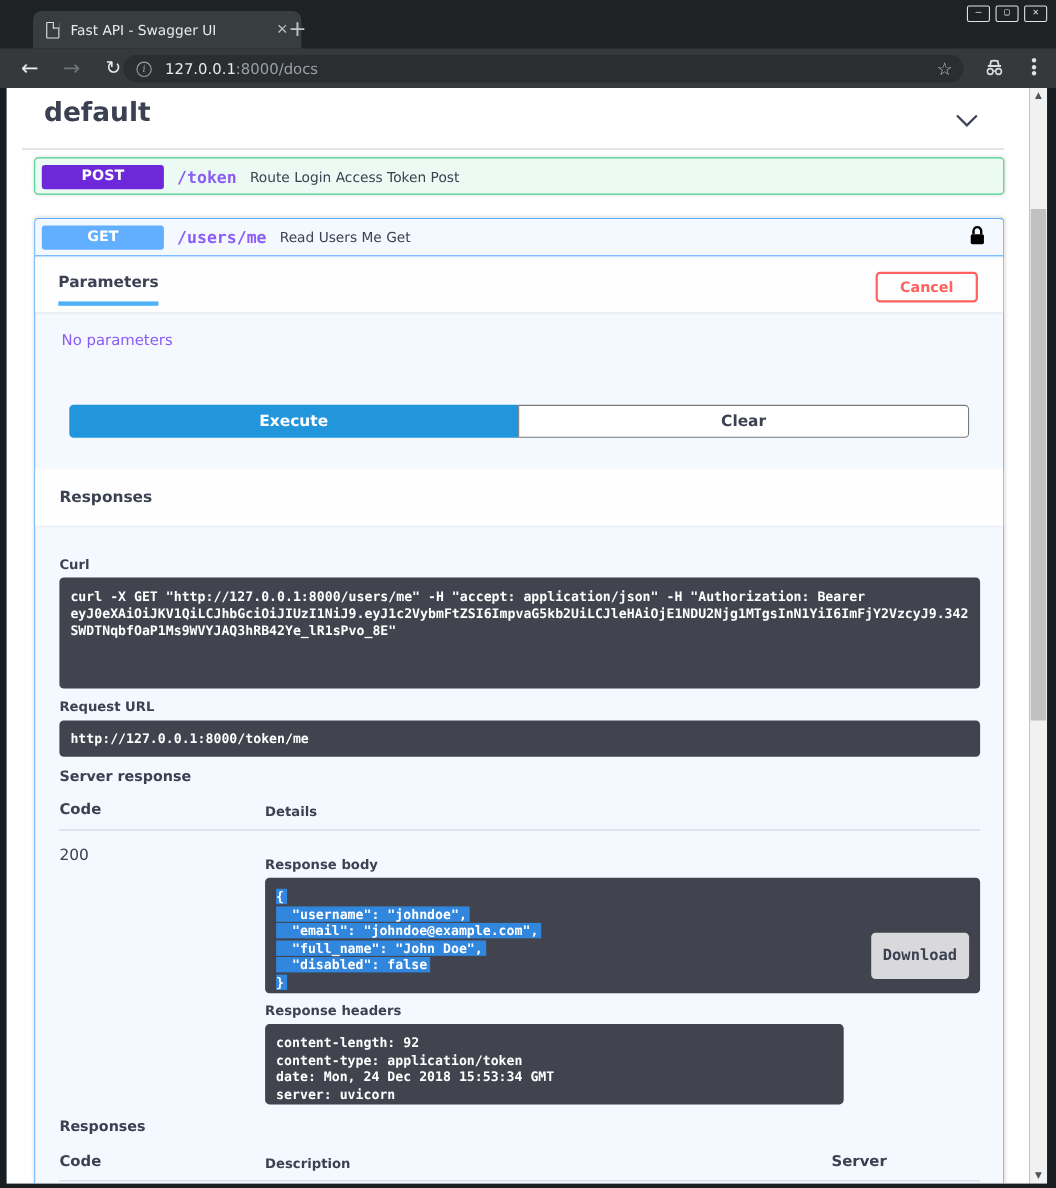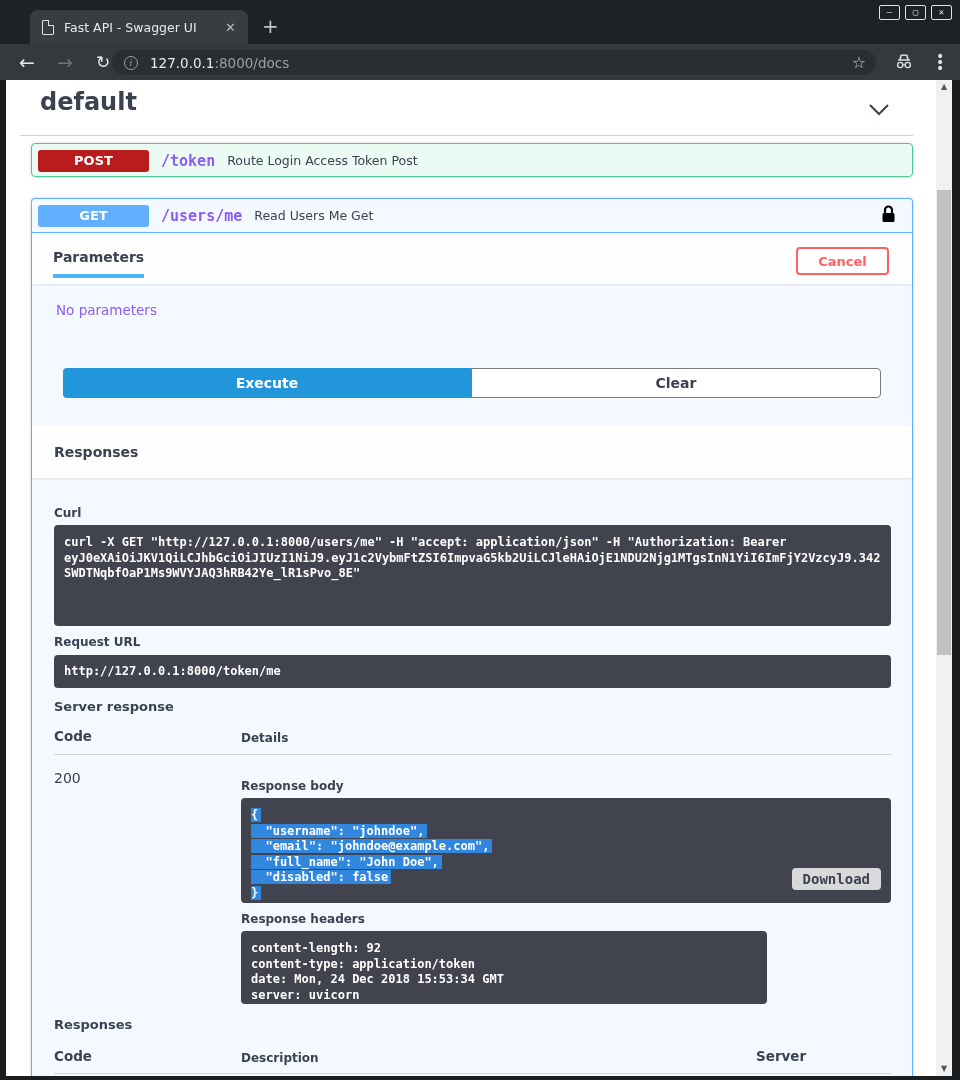--- a/index.html
+++ b/index.html
@@ -1,21 +1,21 @@
 <!DOCTYPE html>
 <html><head>
 <meta charset="utf-8">
 <style>
   * { margin:0; padding:0; box-sizing:border-box; }
   html,body { width:960px; height:1080px; overflow:hidden; }
   body { font-family:"DejaVu Sans","Liberation Sans",sans-serif; background:#1b1e21; position:relative; }
 
   
   .titlebar { position:absolute; left:0; top:0; width:960px; height:44px; background:#1e2225; }
-  .tab { position:absolute; left:30px; top:10px; width:218px; height:34px; background:#383d40;
+  .tab { position:absolute; left:30px; top:10px; width:244px; height:34px; background:#383d40;
          border-radius:8px 8px 0 0; display:flex; align-items:center; padding:0 8px 0 12px; }
   .tab-doc-icon { width:12px; height:15px; border:1.5px solid #dfe1e2; border-radius:1px; background:transparent; position:relative; flex:none; }
   .tab-doc-icon::after { content:""; position:absolute; right:-1px; top:-1px; width:5px; height:5px; background:#383d40; border-left:1.5px solid #dfe1e2; border-bottom:1.5px solid #dfe1e2; }
   .tab-title { color:#e8eaed; font-size:12.5px; margin-left:10px; flex:1; white-space:nowrap; overflow:hidden; }
   .tab-close { color:#b6babd; font-size:13px; padding:0 4px; cursor:default; }
   .newtab-btn { position:absolute; left:262px; top:14px; color:#c0c4c7; font-size:20px; line-height:24px; }
   .win-controls { position:absolute; right:8px; top:5px; display:flex; gap:5px; }
   .win-btn { width:21px; height:15px; border:1.5px solid #dfe1e2; border-radius:2px; color:#dfe1e2;
              font-size:9px; line-height:12px; text-align:center; font-family:"DejaVu Sans Mono",monospace; }
 
@@ -45,21 +45,21 @@
   .section-chevron { position:absolute; right:46px; top:22px; }
   .section-divider { position:absolute; left:14px; top:55px; width:893px; height:1px; background:rgba(59,65,81,.25); }
 
   .opblock { position:absolute; left:25px; width:882px; border-radius:4px; box-shadow:0 0 3px rgba(0,0,0,.19); }
   .opblock-post { top:63px; height:34px; background:rgba(73,204,144,.1); border:1px solid #49cc90; }
   .opblock-get  { top:118px; height:900px; background:rgba(97,175,254,.08); border:1px solid #61affe; border-bottom:none; border-radius:4px 4px 0 0; }
 
   .opblock-header { display:flex; align-items:center; height:33px; padding:0 8px 0 6px; }
   .method-badge { width:111px; height:22px; border-radius:3px; color:#fff; font-weight:bold; font-size:13px;
                   display:flex; align-items:center; justify-content:center; flex:none; }
-  .badge-post { background:#b91c1c; }
+  .badge-post { background:#6d28d9; }
   .badge-get  { background:#61affe; }
   .op-path { font-family:"DejaVu Sans Mono","Liberation Mono",monospace; font-weight:bold; font-size:15px; color:#8b5cf6; margin-left:12px; }
   .op-summary { font-size:12.5px; color:#3b4151; margin-left:12px; }
   .opblock-get .opblock-header { height:34px; border-bottom:1px solid #61affe; }
   .lock-wrap { margin-left:auto; margin-right:8px; }
 
   .section-header { position:absolute; left:0; width:100%; background:rgba(255,255,255,.85);
                     box-shadow:0 1px 2px rgba(0,0,0,.1);padding-left:32px; }
   .params-header { top:36px; height:49px; }
   .param-tab { position:absolute; left:21px; top:14px; font-size:14px; font-weight:bold; color:#3b4151;
@@ -89,21 +89,21 @@
   .requrl-block { left:22px; top:456px; width:837px; height:33px; padding:9px 10px; white-space:nowrap; }
 
   .tbl-divider { position:absolute; left:22px; width:837px; height:1px; background:rgba(59,65,81,.2); }
 
   .status-code { position:absolute; left:22px; top:571px; font-size:14px; color:#3b4151; }
 
   .resp-body-block { left:209px; top:599px; width:650px; height:105px; }
   .resp-body-block .line { display:block; white-space:pre; }
   .sel { background:#3087dd; padding-right:3px; }
   .download-btn { position:absolute; right:10px; bottom:13px; background:rgba(255,255,255,.8); border:none;
-                  border-radius:4px; color:#3b4151; font-weight:bold; font-size:14px; padding:3px 11px;
+                  border-radius:4px; color:#3b4151; font-weight:bold; font-size:14px; padding:13px 11px;
                   font-family:inherit; }
   .resp-headers-block { left:209px; top:732px; width:526px; height:73px; }
   .resp-headers-block .line { display:block; white-space:pre; }
 </style>
 </head>
 <body>
 
 <div class="titlebar">
   <div class="tab">
     <span class="tab-doc-icon"></span>

